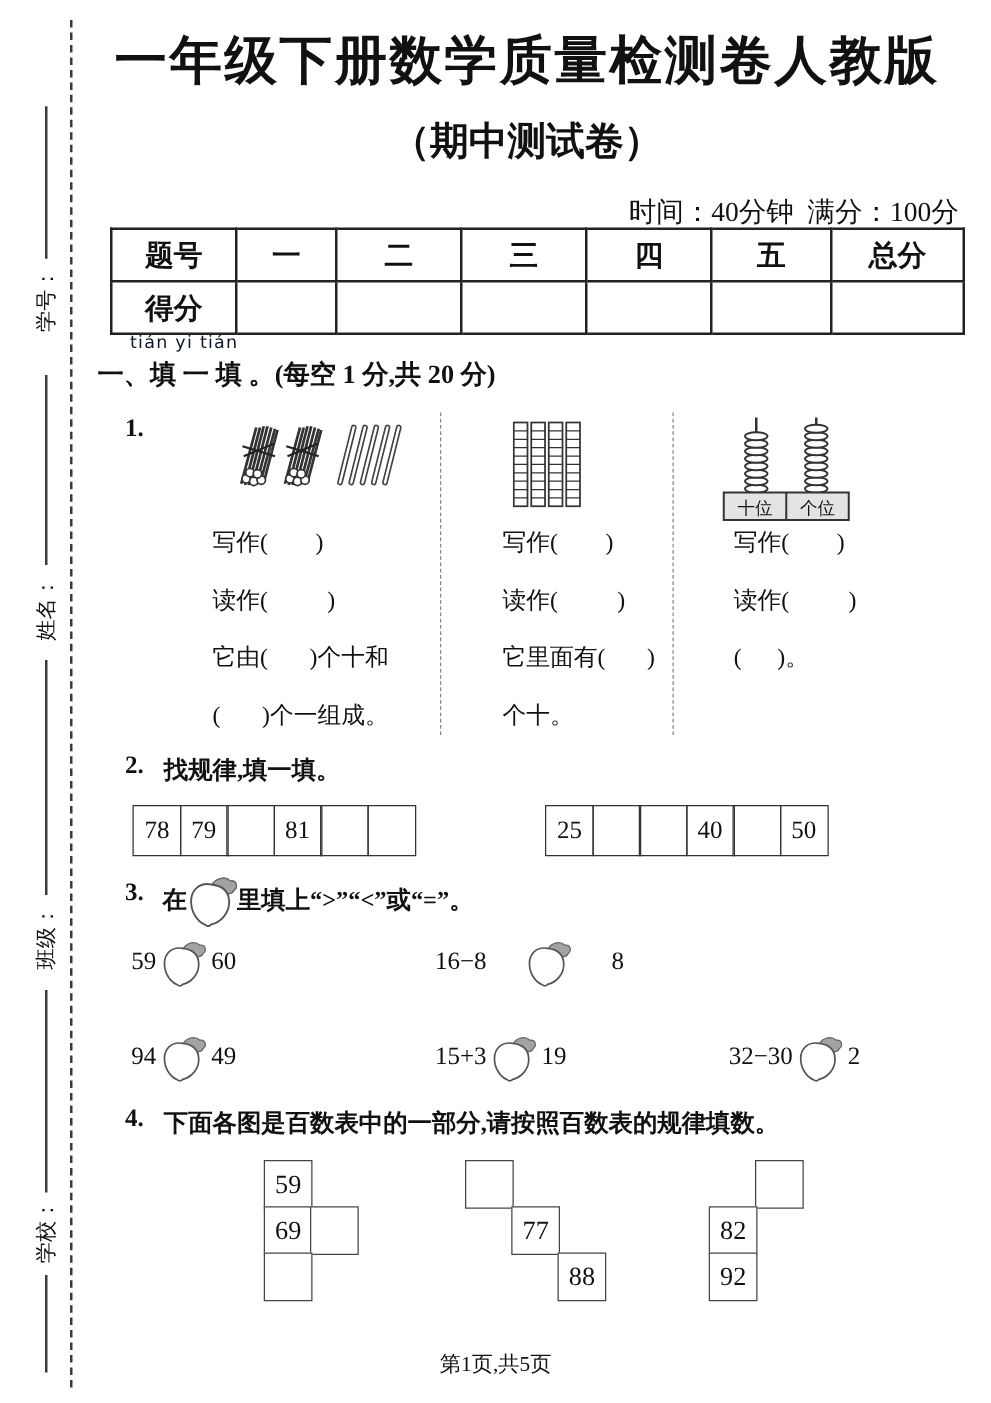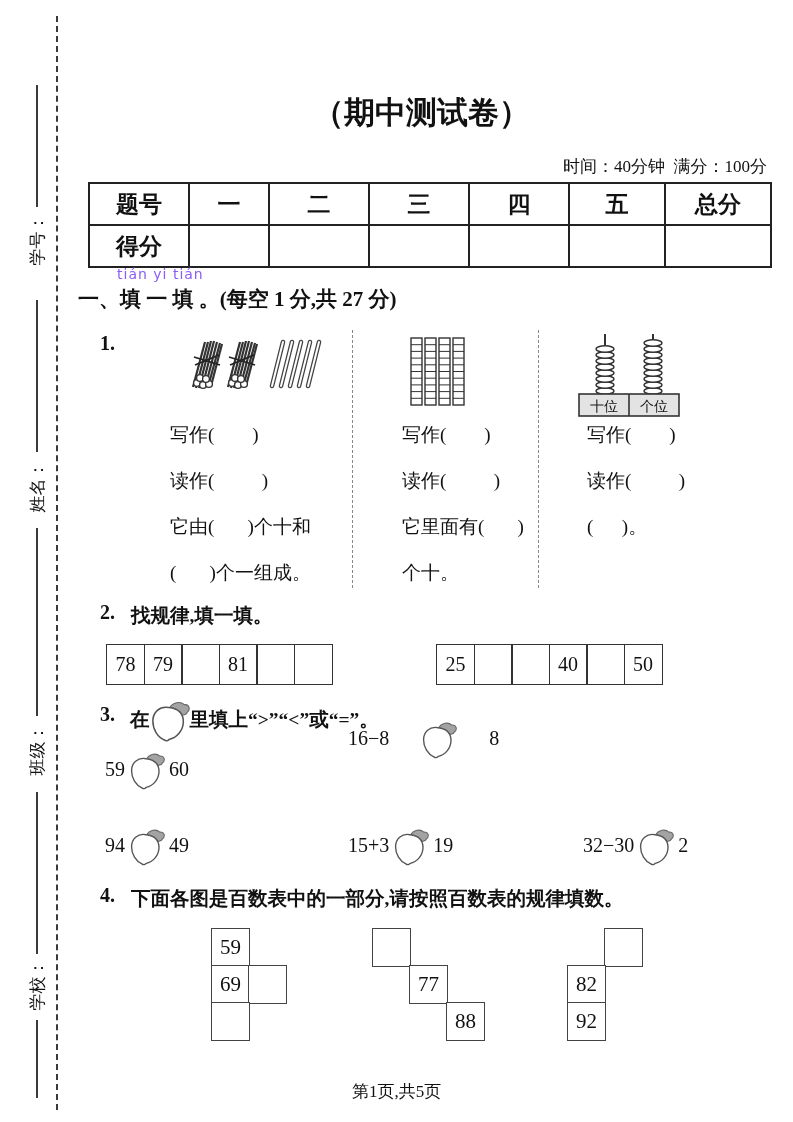--- a/index.html
+++ b/index.html
@@ -9,28 +9,28 @@
   
   .seal-dash{position:absolute;left:56px;top:16px;height:1094px;border-left:2px dashed #3a3a3a;}
   .seal-line{position:absolute;left:36px;border-left:2px solid #3a3a3a;width:0;}
   .seal-label{position:absolute;left:37px;font-size:17px;white-space:pre;
               transform:translate(-50%,-50%) rotate(-90deg);}
   
   .title{position:absolute;left:60px;right:10px;top:20px;text-align:center;
          font-size:42px;font-weight:bold;letter-spacing:2px;}
   .subtitle{position:absolute;left:60px;right:10px;top:92px;text-align:center;
             font-size:31px;font-weight:bold;}
-  .meta{position:absolute;right:26px;top:155px;font-size:17px;white-space:pre;}
+  .meta{position:absolute;right:26px;top:155px;font-size:22px;white-space:pre;}
   
   .score-table{position:absolute;left:88px;top:182px;width:682px;border-collapse:collapse;
                table-layout:fixed;text-align:center;font-size:23px;font-weight:bold;}
   .score-table td{border:2px solid #222;height:40px;padding:0;}
   
-  .pinyin{position:absolute;left:117px;top:266px;font-family:"DejaVu Sans","Liberation Sans",sans-serif;
-          font-size:14px;letter-spacing:1px;color:#8b5cf6;}
+  .pinyin{position:absolute;left:104px;top:266px;font-family:"DejaVu Sans","Liberation Sans",sans-serif;
+          font-size:14px;letter-spacing:1px;color:#0f172a;}
   .sec-heading{position:absolute;left:78px;top:285px;font-size:21px;font-weight:bold;white-space:pre;}
   .qnum{position:absolute;font-weight:bold;font-size:20px;}
   .prompt{position:absolute;font-size:19.5px;font-weight:bold;white-space:pre;}
   
   .q1col{position:absolute;top:412px;font-size:19px;line-height:46px;margin-left:42px;}
   .q1line{white-space:pre;}
   .q1sep{position:absolute;top:330px;height:258px;border-left:1px dashed #888;width:0;}
   
   .seq{position:absolute;top:644px;display:flex;}
   .seq-cell{width:37px;height:39px;border:1.5px solid #333;margin-left:-1.5px;
@@ -56,20 +56,21 @@
   <div class="seal-line" style="top:85px;height:122px;"></div>
   <div class="seal-label" style="top:240px;">学号：</div>
   <div class="seal-line" style="top:300px;height:152px;"></div>
   <div class="seal-label" style="top:487px;">姓名：</div>
   <div class="seal-line" style="top:528px;height:188px;"></div>
   <div class="seal-label" style="top:750px;">班级：</div>
   <div class="seal-line" style="top:792px;height:162px;"></div>
   <div class="seal-label" style="top:985px;">学校：</div>
   <div class="seal-line" style="top:1020px;height:78px;"></div>
 
+  <div class="title">一年级下册数学质量检测卷人教版</div>
   <div class="subtitle">（期中测试卷）</div>
   <div class="meta">时间：40分钟  满分：100分</div>
 
   <table class="score-table">
     <colgroup>
         <col style="width:100px">
         <col style="width:80px">
         <col style="width:100px">
         <col style="width:100px">
         <col style="width:100px">
@@ -92,21 +93,21 @@
         <td></td>
         <td></td>
         <td></td>
         <td></td>
         <td></td>
       </tr>
     </tbody>
   </table>
 
   <div class="pinyin">tián yi tián</div>
-  <div class="sec-heading">一、填 一 填 。(每空 1 分,共 27 分)</div>
+  <div class="sec-heading">一、填 一 填 。(每空 1 分,共 20 分)</div>
 
   <div class="qnum" style="left:100px;top:332px;">1.</div>
 
   <svg class="abs" style="left:180px;top:335px;" width="154" height="58" viewBox="0 0 154 58">
     <g stroke="#333" stroke-width="2.2" fill="none">
       <line x1="13" y1="52" x2="25" y2="7"></line>
         <line x1="16" y1="53" x2="28" y2="7"></line>
       <line x1="19" y1="53" x2="31" y2="6"></line>
         <line x1="22" y1="53" x2="34" y2="6"></line>
       <line x1="25" y1="53" x2="37" y2="7"></line>
@@ -282,21 +283,21 @@
         <path d="M20 12 C 10 10 3 17 3 26 C 3 35 8 43 15 46 C 17 47.5 19 47 20 45.5 C 28 44 35 36 35 27 C 35 17 29 13 20 12 Z" fill="#fff" stroke="#555" stroke-width="1.6"></path>
       </svg><span>里填上“&gt;”“&lt;”或“=”。</span>
   </div>
 
   <div class="cmp" style="left:105px;top:748px;">
     <span>59</span><svg width="36" height="42" viewBox="0 0 42 48">
         <path d="M20 13 C 24 6 32 5 36 9 C 41 8 43 14 39 17 C 38 20 32 21 29 18 C 26 21 21 19 20 13 Z" fill="#a3a3a3" stroke="#666" stroke-width="1.2"></path>
         <path d="M20 12 C 10 10 3 17 3 26 C 3 35 8 43 15 46 C 17 47.5 19 47 20 45.5 C 28 44 35 36 35 27 C 35 17 29 13 20 12 Z" fill="#fff" stroke="#555" stroke-width="1.6"></path>
       </svg><span>60</span>
   </div>
-  <div class="cmp" style="left:348px;top:717px;gap:28px;">
+  <div class="cmp" style="left:348px;top:748px;gap:28px;">
     <span>16−8</span><svg width="36" height="42" viewBox="0 0 42 48">
         <path d="M20 13 C 24 6 32 5 36 9 C 41 8 43 14 39 17 C 38 20 32 21 29 18 C 26 21 21 19 20 13 Z" fill="#a3a3a3" stroke="#666" stroke-width="1.2"></path>
         <path d="M20 12 C 10 10 3 17 3 26 C 3 35 8 43 15 46 C 17 47.5 19 47 20 45.5 C 28 44 35 36 35 27 C 35 17 29 13 20 12 Z" fill="#fff" stroke="#555" stroke-width="1.6"></path>
       </svg><span>8</span>
   </div>
   <div class="cmp" style="left:105px;top:824px;">
     <span>94</span><svg width="36" height="42" viewBox="0 0 42 48">
         <path d="M20 13 C 24 6 32 5 36 9 C 41 8 43 14 39 17 C 38 20 32 21 29 18 C 26 21 21 19 20 13 Z" fill="#a3a3a3" stroke="#666" stroke-width="1.2"></path>
         <path d="M20 12 C 10 10 3 17 3 26 C 3 35 8 43 15 46 C 17 47.5 19 47 20 45.5 C 28 44 35 36 35 27 C 35 17 29 13 20 12 Z" fill="#fff" stroke="#555" stroke-width="1.6"></path>
       </svg><span>49</span>

